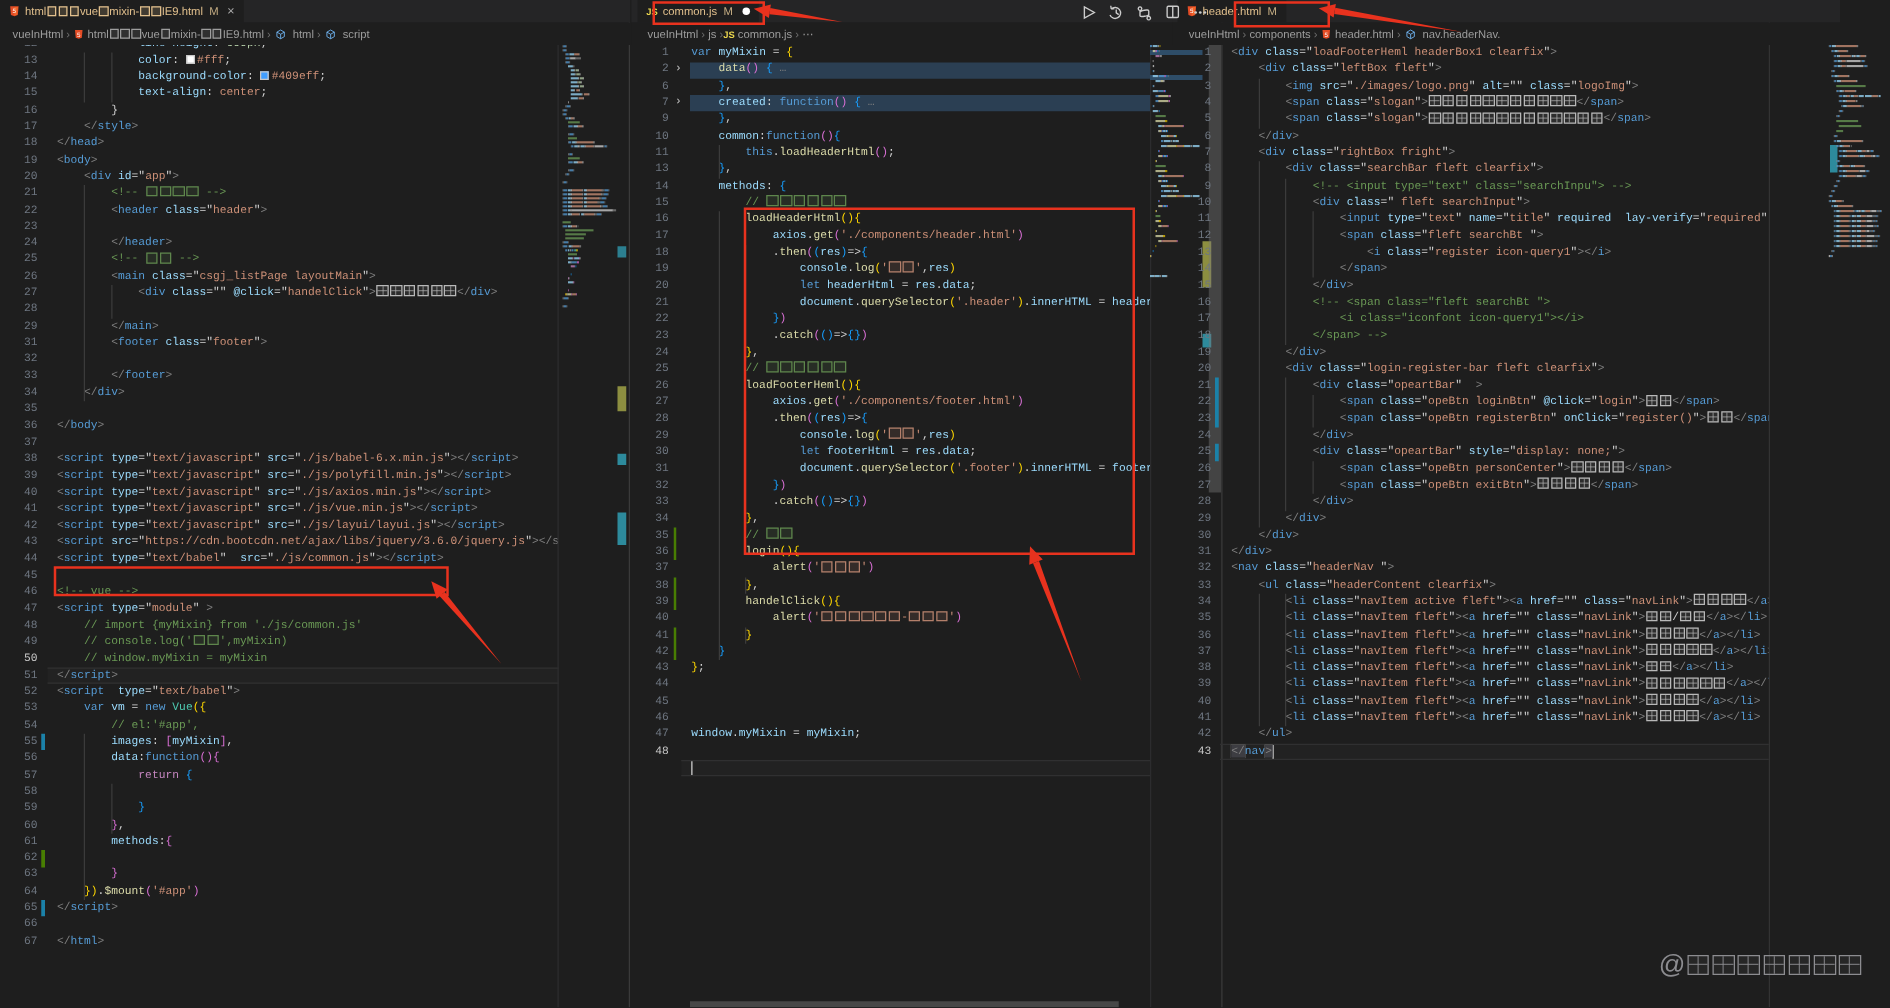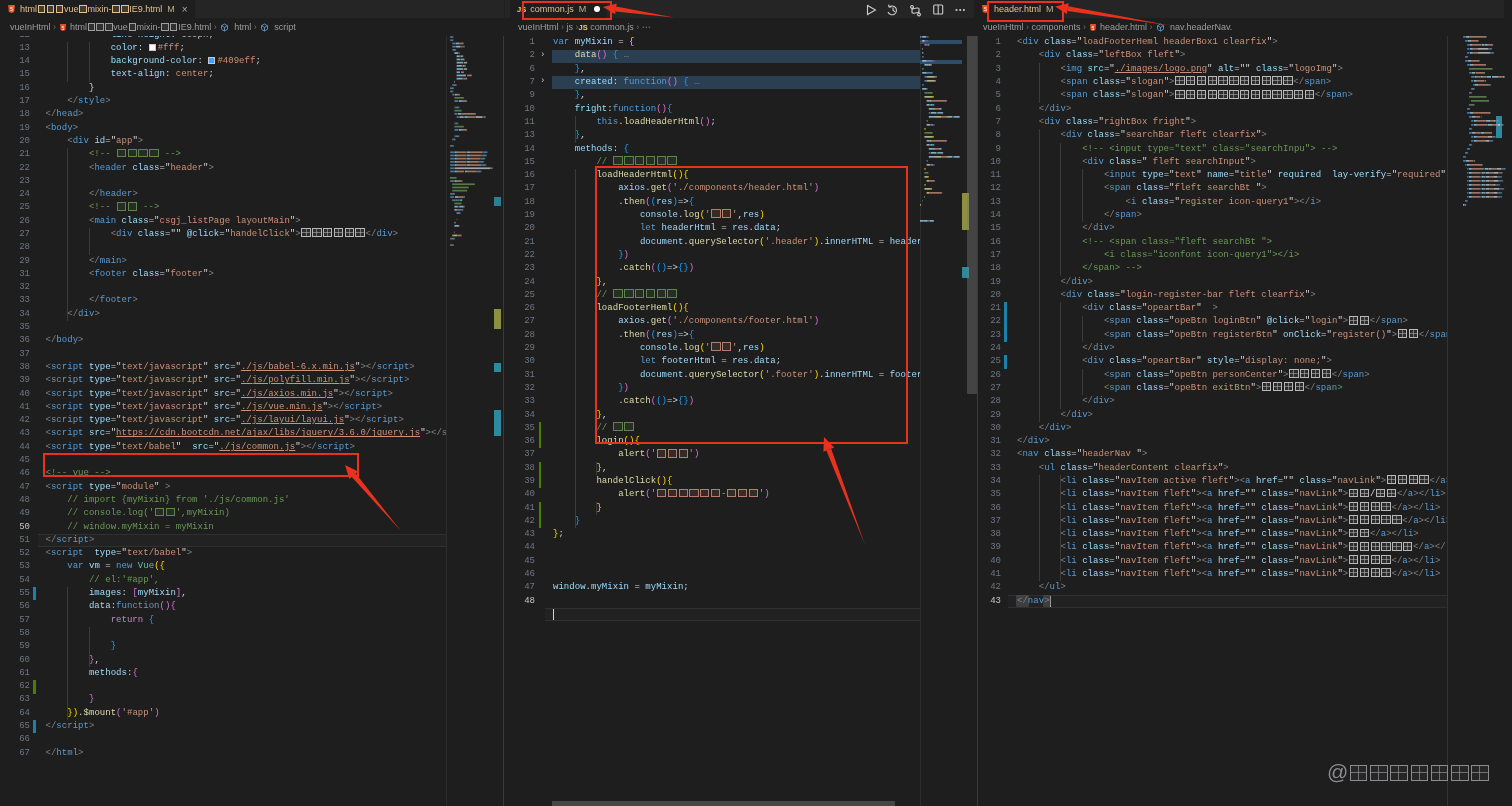--- a/index.html
+++ b/index.html
@@ -13,21 +13,21 @@
 .ln{display:inline-block;text-align:right;color:#6e7681;vertical-align:top}
 .sw{display:inline-block;width:7px;height:7px;border:1px solid #c8c8c8;margin:0 2px -1px 0}
 b.z{display:inline-block;width:9.3px;height:8.8px;border:1px solid;margin:0 .75px;vertical-align:-1.2px;background:linear-gradient(rgba(210,210,210,.55),rgba(210,210,210,.55)) 50% 50%/100% 1px no-repeat,linear-gradient(rgba(210,210,210,.55),rgba(210,210,210,.55)) 50% 50%/1px 100% no-repeat,rgba(210,210,210,.1);border-color:inherit;opacity:.85}
 span.c b.z{background:rgba(106,153,85,.15)}
 span.s b.z{background:rgba(206,145,120,.15)}
 b.zt{display:inline-block;width:7.6px;height:7.6px;border:1px solid;margin:0 .7px;vertical-align:-1px;background:rgba(226,192,141,.18)}
 b.zb{display:inline-block;width:7.4px;height:7.4px;border:1px solid;margin:0 .7px;vertical-align:-1px;background:rgba(157,157,157,.15)}
 b.zw{display:inline-block;width:17.5px;height:16.5px;border:1.6px solid;margin:0 1.4px;vertical-align:-2px;background:linear-gradient(rgba(140,140,144,.75),rgba(140,140,144,.75)) 50% 50%/100% 1.4px no-repeat,linear-gradient(rgba(140,140,144,.75),rgba(140,140,144,.75)) 50% 50%/1.4px 100% no-repeat,rgba(140,140,144,.08)}
 .p{color:#808080}.t{color:#569cd6}.a{color:#9cdcfe}.s{color:#ce9178}.c{color:#6a9955}
 .k{color:#569cd6}.r{color:#c586c0}.f{color:#dcdcaa}.v{color:#9cdcfe}.n{color:#b5cea8}
-.u{color:#ce9178;text-decoration:underline}.g{color:#4ec9b0}
+.u{color:#ce9178;}.g{color:#4ec9b0}
 .pm{color:#808080;background:#3d3d42;box-shadow:0 0 0 .5px #5a5a5a}
 .G{color:#ffd700}.P{color:#da70d6}.B{color:#179fff}
 .band{position:absolute;background:rgba(70,130,190,.33)}
 .curline{position:absolute;border-top:1px solid #303031;border-bottom:1px solid #303031;background:rgba(255,255,255,.02)}
 .guide{position:absolute;width:1px;background:#3b3b3b}
 .gutter-mark{position:absolute;width:2.5px}
 .vline{position:absolute;width:1px;background:#3a3a3a;top:0;bottom:0}
 .icon{color:#c5c5c5}
 .arrowsvg{position:absolute;left:0;top:0;pointer-events:none;z-index:12}
 .redbox{position:absolute;border:2.4px solid #e8321e;z-index:12}
@@ -155,21 +155,21 @@
 <div class="band" style="left:47px;width:368px;top:49.5px;height:13.3px"></div>
 <div class="band" style="left:47px;width:368px;top:76.1px;height:13.3px"></div>
 <div class="curline" style="left:40px;right:57px;top:608.1px;height:13.3px"></div>
 <div class="cursor" style="left:48px;top:609.1px"></div>
 <div class="code mono" style="top:36.2px;left:0;width:415px;overflow:hidden">
 <div class="row"><span class="ln" style="width:48px;padding-right:18px">1</span><span class="k">var</span> <span class="v">myMixin</span> = <span class="G">{</span></div>
 <div class="row"><span class="ln" style="width:48px;padding-right:18px">2</span>    <span class="f">data</span><span class="P">()</span> <span class="B">{</span> <span class="p">…</span></div>
 <div class="row"><span class="ln" style="width:48px;padding-right:18px">6</span>    <span class="B">}</span>,</div>
 <div class="row"><span class="ln" style="width:48px;padding-right:18px">7</span>    <span class="v">created</span>: <span class="k">function</span><span class="P">()</span> <span class="B">{</span> <span class="p">…</span></div>
 <div class="row"><span class="ln" style="width:48px;padding-right:18px">9</span>    <span class="B">}</span>,</div>
-<div class="row"><span class="ln" style="width:48px;padding-right:18px">10</span>    <span class="v">fright</span>:<span class="k">function</span><span class="P">()</span><span class="B">{</span></div>
+<div class="row"><span class="ln" style="width:48px;padding-right:18px">10</span>    <span class="v">common</span>:<span class="k">function</span><span class="P">()</span><span class="B">{</span></div>
 <div class="row"><span class="ln" style="width:48px;padding-right:18px">11</span>        <span class="k">this</span>.<span class="f">loadHeaderHtml</span><span class="P">()</span>;</div>
 <div class="row"><span class="ln" style="width:48px;padding-right:18px">13</span>    <span class="B">}</span>,</div>
 <div class="row"><span class="ln" style="width:48px;padding-right:18px">14</span>    <span class="v">methods</span>: <span class="B">{</span></div>
 <div class="row"><span class="ln" style="width:48px;padding-right:18px">15</span>        <span class="c">// <b class="z"></b><b class="z"></b><b class="z"></b><b class="z"></b><b class="z"></b><b class="z"></b></span></div>
 <div class="row"><span class="ln" style="width:48px;padding-right:18px">16</span>        <span class="f">loadHeaderHtml</span><span class="G">()</span><span class="G">{</span></div>
 <div class="row"><span class="ln" style="width:48px;padding-right:18px">17</span>            <span class="v">axios</span>.<span class="f">get</span><span class="P">(</span><span class="s">'./components/header.html'</span><span class="P">)</span></div>
 <div class="row"><span class="ln" style="width:48px;padding-right:18px">18</span>            .<span class="f">then</span><span class="P">(</span><span class="B">(</span><span class="v">res</span><span class="B">)</span>=&gt;<span class="B">{</span></div>
 <div class="row"><span class="ln" style="width:48px;padding-right:18px">19</span>                <span class="v">console</span>.<span class="f">log</span><span class="G">(</span><span class="s">'<b class="z"></b><b class="z"></b>'</span>,<span class="v">res</span><span class="G">)</span></div>
 <div class="row"><span class="ln" style="width:48px;padding-right:18px">20</span>                <span class="k">let</span> <span class="v">headerHtml</span> = <span class="v">res</span>.<span class="v">data</span>;</div>
 <div class="row"><span class="ln" style="width:48px;padding-right:18px">21</span>                <span class="v">document</span>.<span class="f">querySelector</span><span class="G">(</span><span class="s">'.header'</span><span class="G">)</span>.<span class="v">innerHTML</span> = <span class="v">headerHtml</span></div>
@@ -212,21 +212,21 @@
 <div class="gutter-mark" style="left:33.5px;top:421.9px;height:26.6px;background:#487e02"></div>
 <div class="gutter-mark" style="left:33.5px;top:461.8px;height:26.6px;background:#487e02"></div>
 <div class="gutter-mark" style="left:33.5px;top:501.7px;height:26.6px;background:#487e02"></div>
 <div style="position:absolute;left:415px;top:36px;bottom:0;width:1px;background:#2c2c2e"></div>
 <div style="position:absolute;right:8px;top:193px;height:37px;width:7px;background:#8c8e40"></div>
 <div style="position:absolute;right:8px;top:267px;height:11px;width:7px;background:#2d8a9c"></div>
 <div style="position:absolute;right:0;top:36px;height:358px;width:10px;background:rgba(121,121,121,.42)"></div>
 <div style="position:absolute;left:47px;width:343px;bottom:0;height:5px;background:rgba(121,121,121,.45)"></div>
 </div>
 <div class="vline" style="left:977px"></div>
-<div class="pane" style="left:970px;width:534px">
+<div class="pane" style="left:938px;width:534px">
 <div class="tabs"></div>
 <div class="tab" style="left:4px;padding:0 7px;">
 <svg width="9" height="10" viewBox="0 0 16 16" style="margin-right:4px">
         <path fill="#e44d26" d="M2 1h12l-1.1 12.5L8 15l-4.9-1.5z"></path>
         <path fill="#f16529" d="M8 2v12l4-1.2L13 2z"></path>
         <text x="8" y="11" font-size="9" fill="#fff" text-anchor="middle" font-family="Liberation Sans">5</text>
       </svg>
 <span>header.html</span>
 <span style="color:#c5ad83;margin-left:5px">M</span>
 </div>

